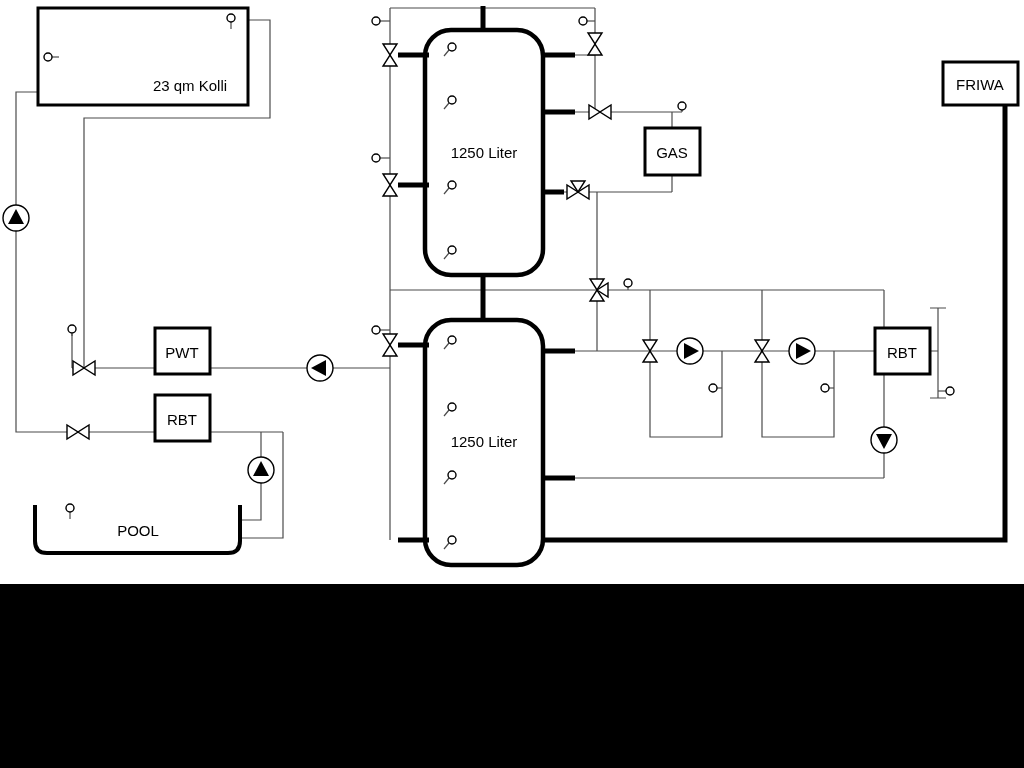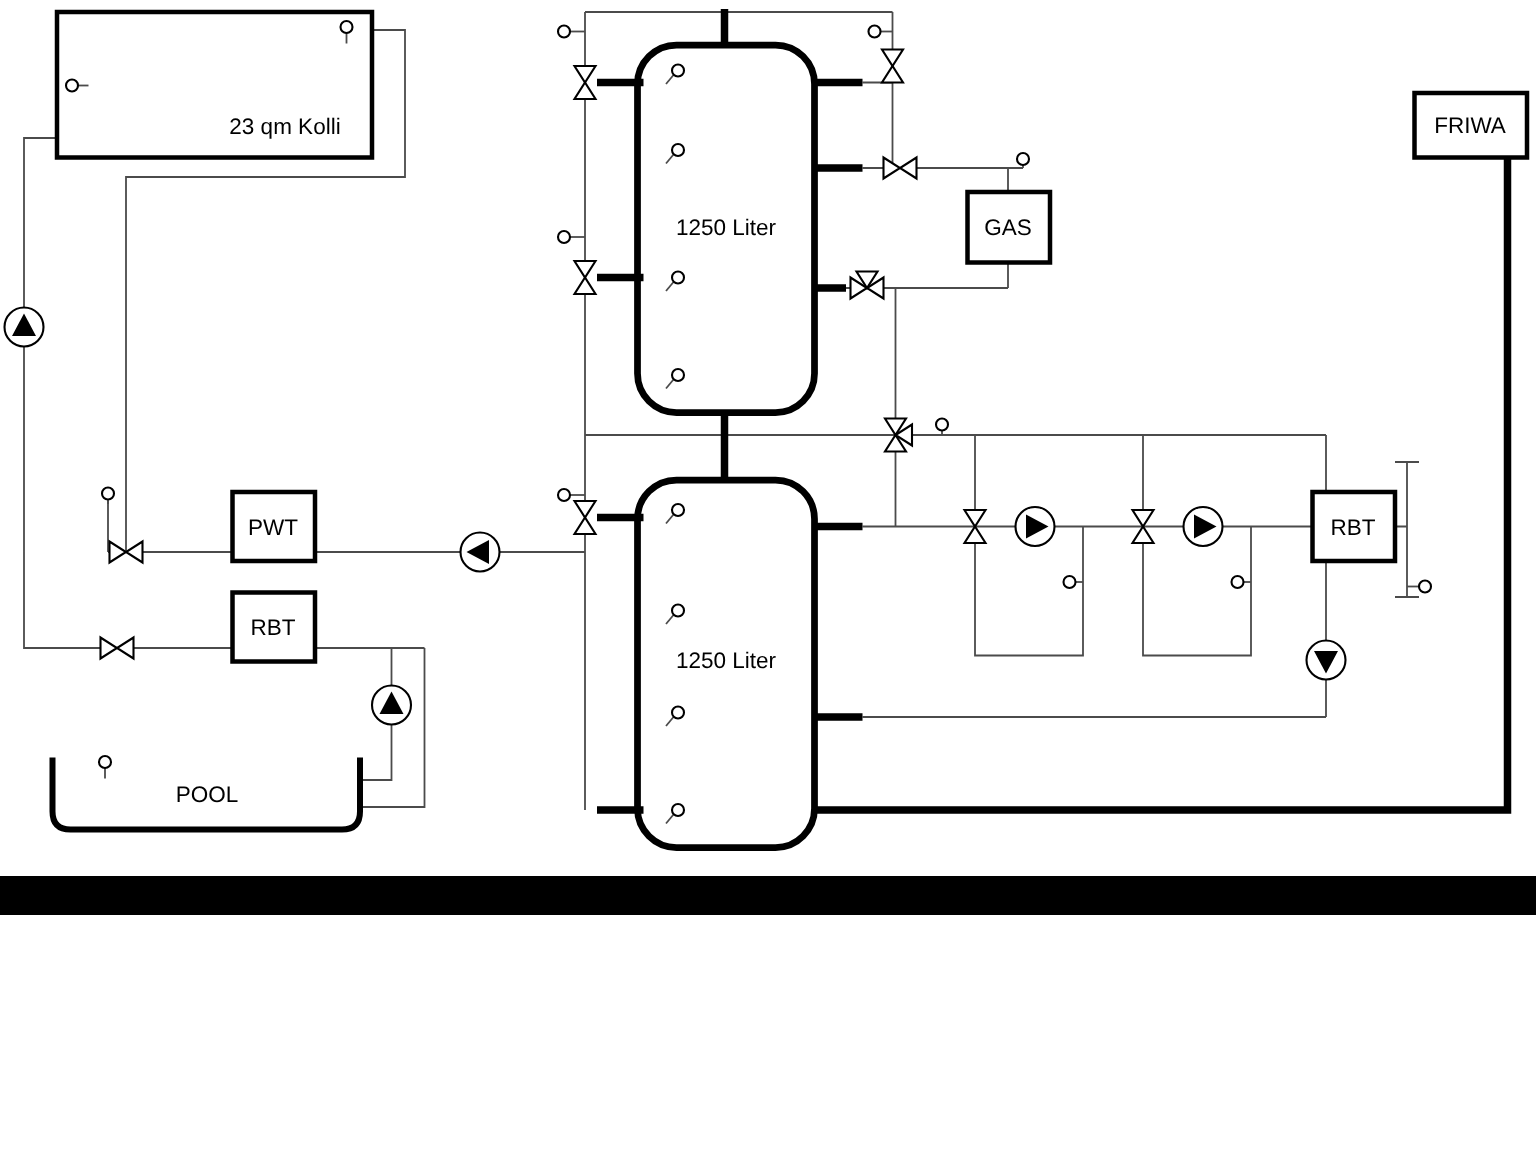--- a/index.html
+++ b/index.html
@@ -1,16 +1,16 @@
 <!DOCTYPE html>
 <html><head>
 <meta charset="utf-8">
 <style>
   html,body{margin:0;padding:0;background:#fff;}
-  .stage{position:relative;width:1024px;height:610px;background:#ffffff;overflow:hidden;}
+  .stage{position:relative;width:1024px;height:768px;background:#ffffff;overflow:hidden;}
   svg{display:block;}
   .pipe{stroke:#4b4b4b;stroke-width:1.2;fill:none;}
   .pipe-thick{stroke:#000000;stroke-width:5;fill:none;}
   .box{fill:#ffffff;stroke:#000000;stroke-width:3;}
   .tank{fill:#ffffff;stroke:#000000;stroke-width:4.5;}
   .pool{fill:none;stroke:#000000;stroke-width:4;}
   .sym{stroke:#000000;stroke-width:1.4;fill:#ffffff;}
   .solid{fill:#000000;stroke:none;}
   .lbl{font-family:"Liberation Sans",sans-serif;font-size:15px;fill:#000000;text-anchor:middle;dominant-baseline:central;}
   .bar{fill:#000000;}

